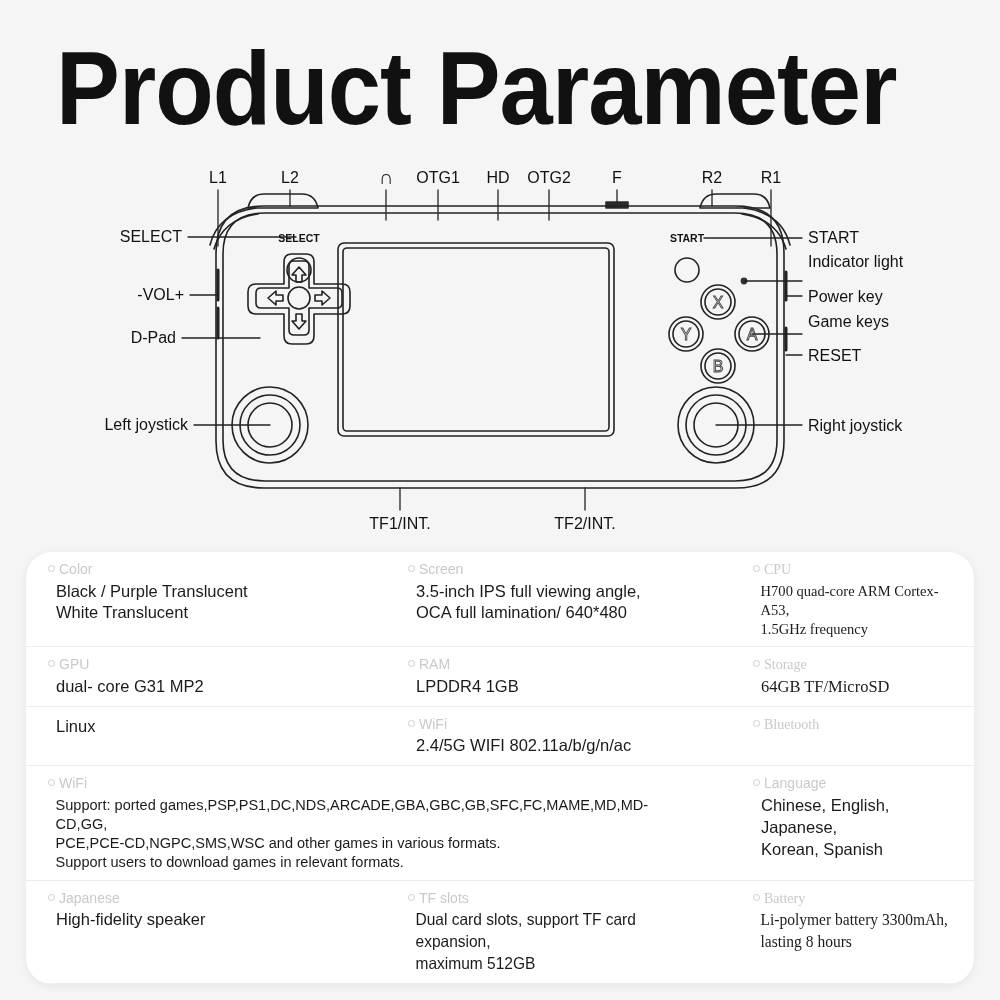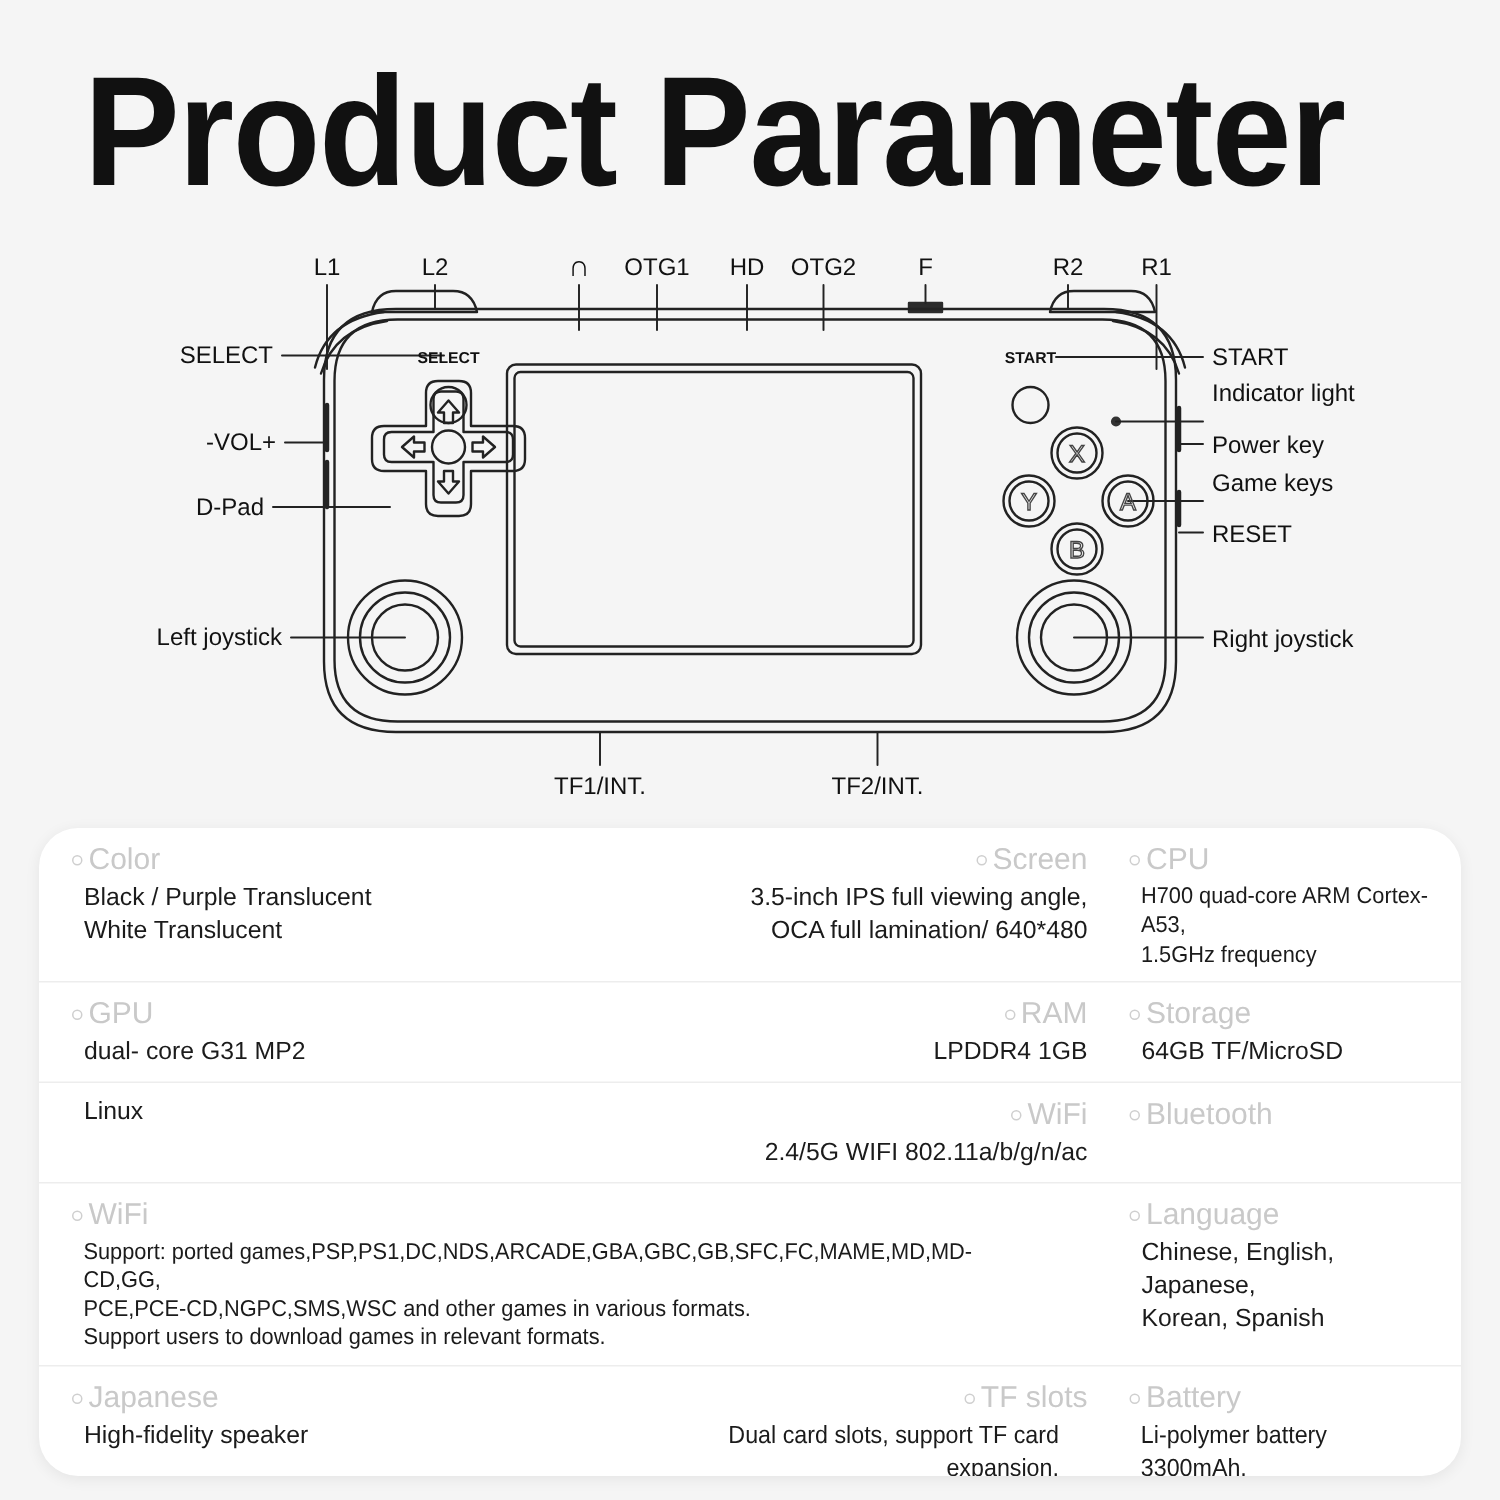--- a/index.html
+++ b/index.html
@@ -57,21 +57,21 @@
     border-bottom: 1px solid #ededed;
     box-sizing: border-box;
   }
   .spec-cell {
     box-sizing: border-box;
     padding: 9px 6px 8px 22px;
     position: relative;
   }
   .spec-label {
     display: block;
-    font-size: 20px;
+    font-size: 14px;
     color: #c9c9c9;
     line-height: 1.25;
     margin-bottom: 2px;
     white-space: nowrap;
   }
   .spec-label .bullet {
     display: inline-block;
     width: 5px; height: 5px;
     border: 1px solid #cfcfcf;
     border-radius: 50%;
@@ -93,22 +93,22 @@
   }
   .spec-value.tight {
     font-size: 15.3px;
     line-height: 1.26;
     transform: scaleX(0.95);
     transform-origin: left center;
   }
 
   
   .c1 { width: 360px; }
-  .c2 { width: 345px; text-align: right; }
-  .c3 { width: 243px; }
+  .c2 { width: 345px; }
+  .c3 { width: 243px; font-family: Liberation Serif, serif; }
   .w-games { width: 705px; }
   .w-lang  { width: 243px; }
 </style>
 </head>
 <body>
 
 <div id="page">
 
   <div id="title">Product Parameter</div>
 

